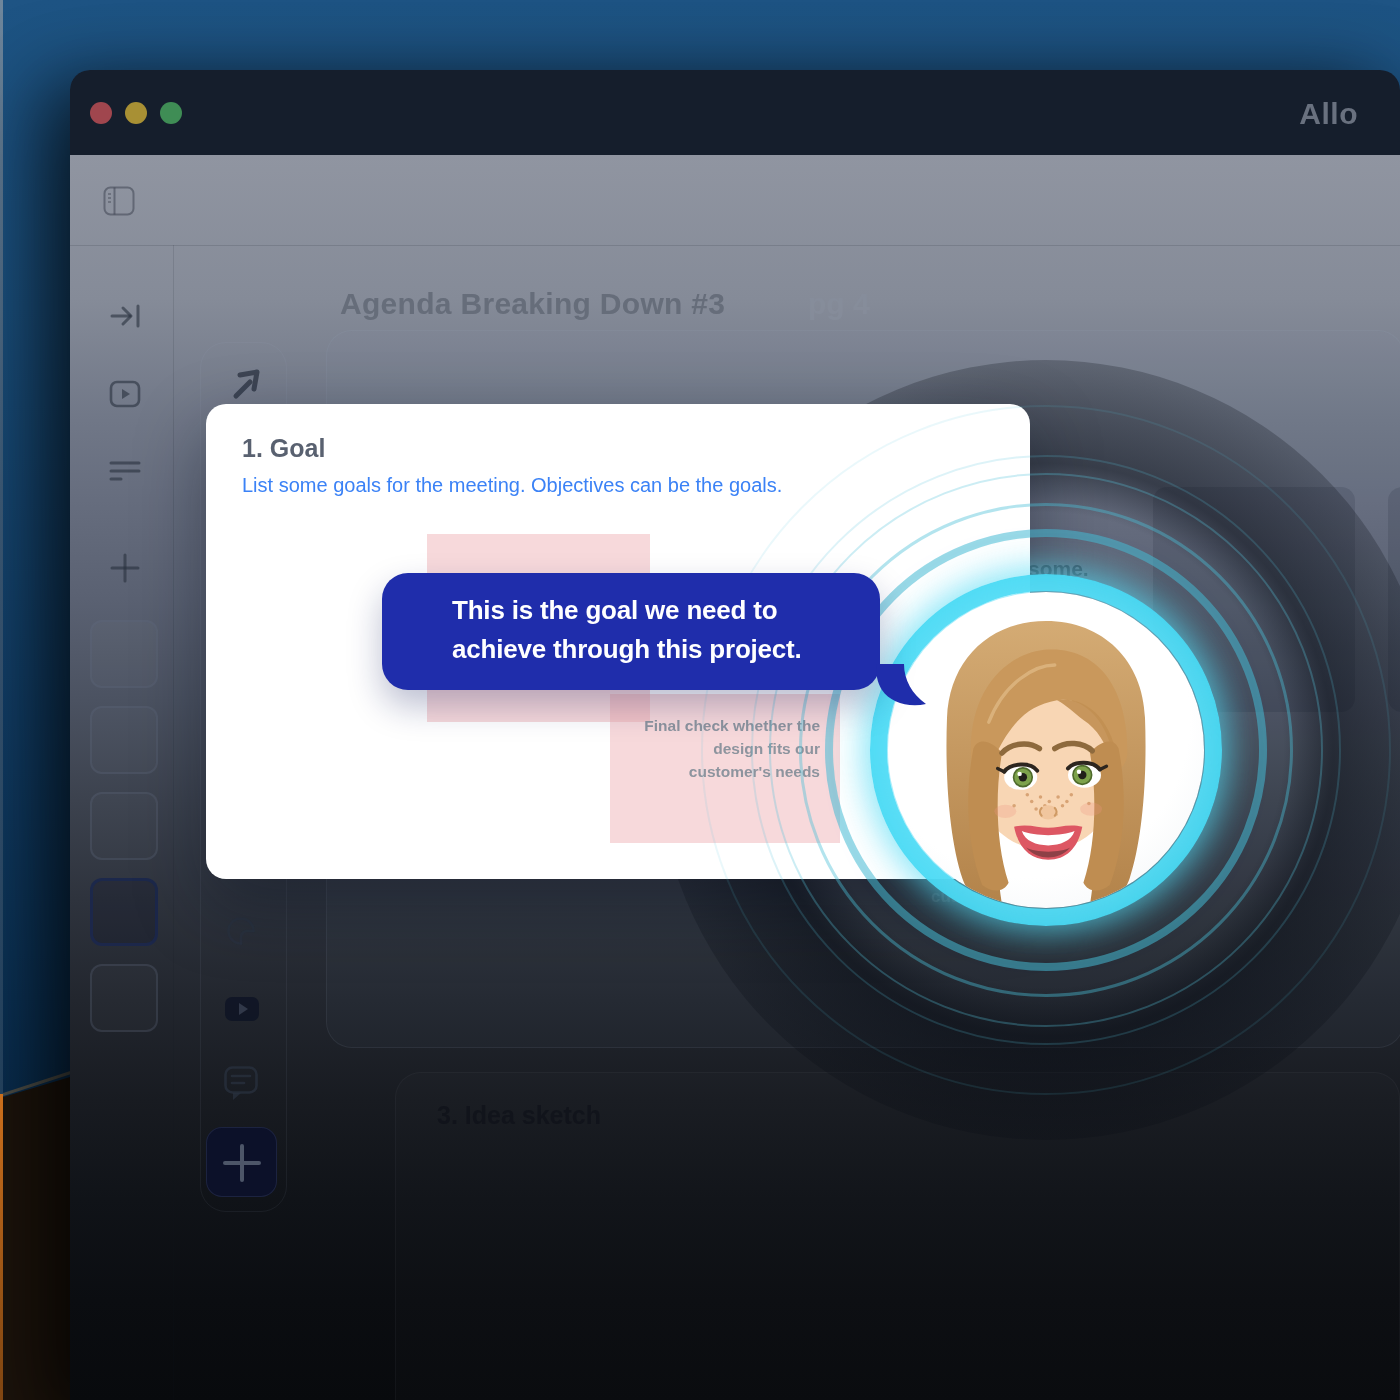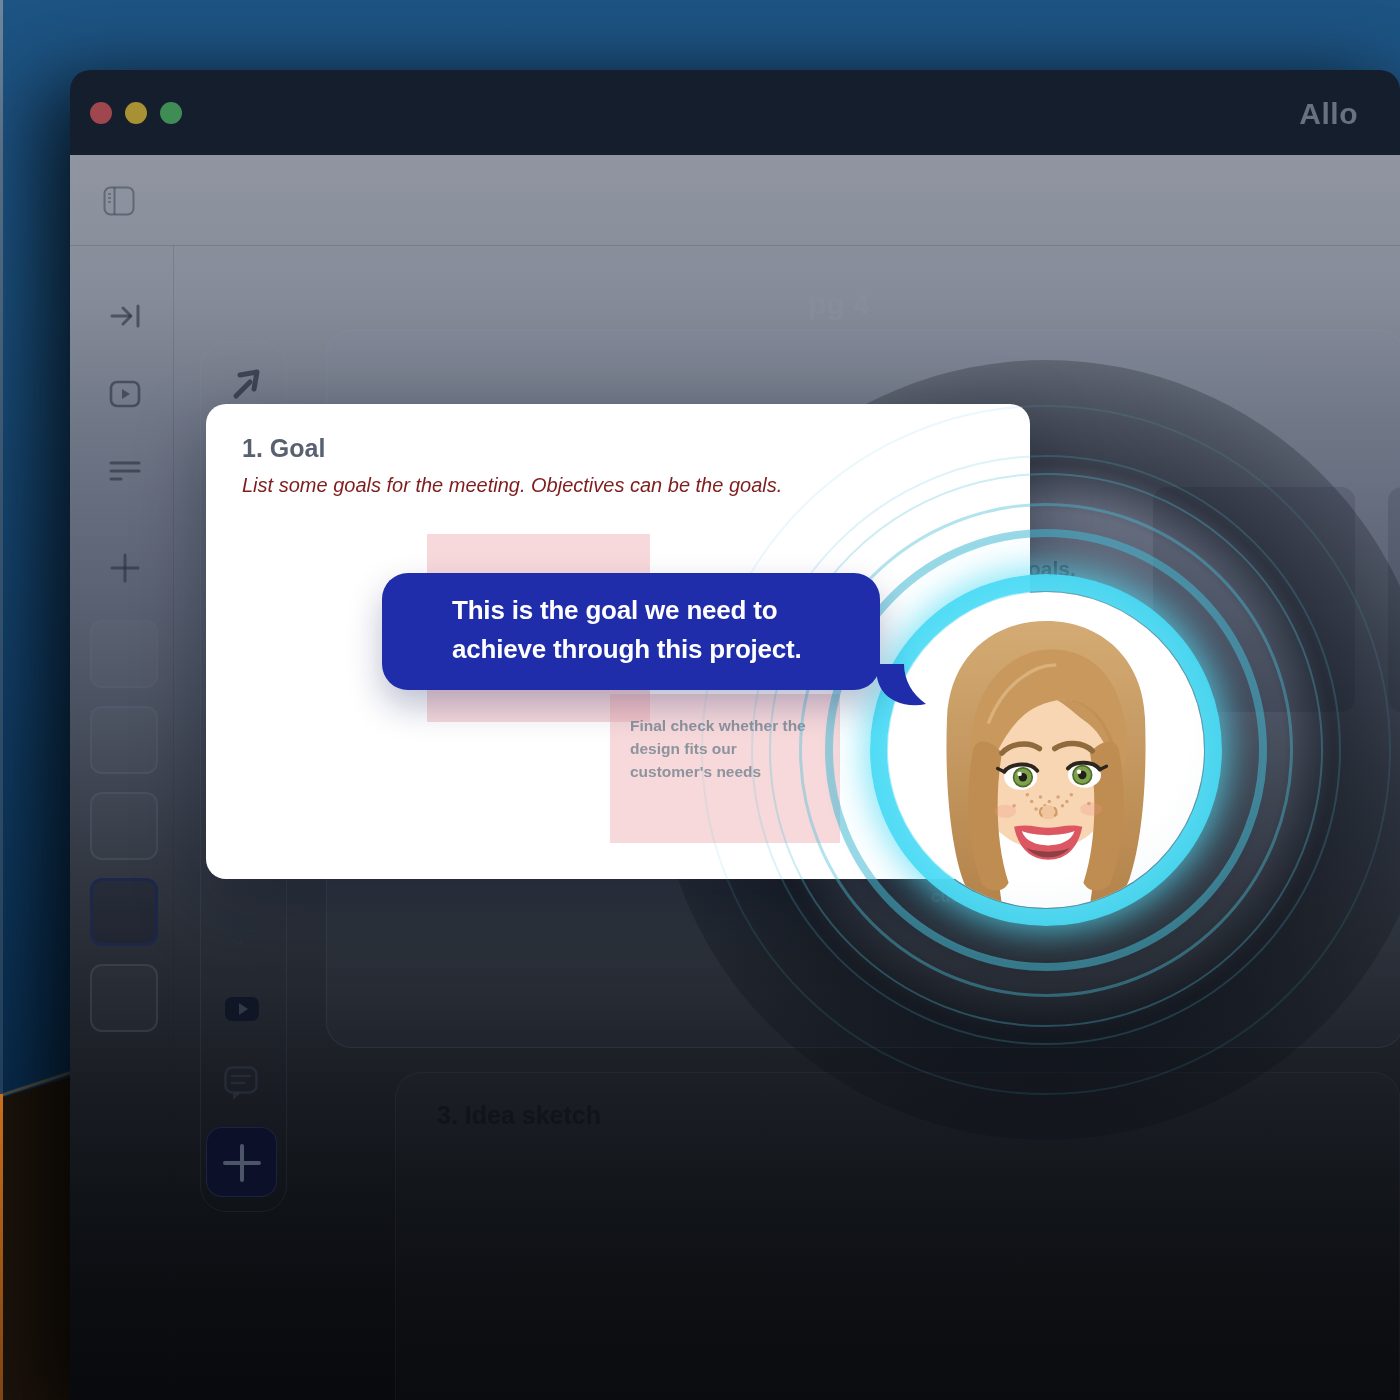--- a/index.html
+++ b/index.html
@@ -60,25 +60,25 @@
   .frag-bottom{position:absolute;left:861px;top:732px;font-size:17px;font-weight:bold;color:rgba(200,210,225,.12);}
 
   
   .halo{position:absolute;left:586px;top:205px;width:780px;height:780px;border-radius:50%;pointer-events:none;
     background:radial-gradient(circle,rgba(6,10,18,0) 43%,rgba(6,10,18,.5) 52%,rgba(6,10,18,.36) 62%,rgba(6,10,18,.16) 76%,rgba(6,10,18,0) 88%);}
 
   
   .spot-card{position:absolute;left:136px;top:249px;width:824px;height:475px;border-radius:20px;background:#ffffff;
     box-shadow:0 26px 70px rgba(8,14,30,.4);padding-left:24px;}
   .spot-heading{position:absolute;left:36px;top:30px;font-size:25px;font-weight:bold;color:#596170;}
-  .spot-desc{position:absolute;left:36px;top:70px;font-size:20px;color:#7f1d1d;font-style:italic;}
+  .spot-desc{position:absolute;left:36px;top:70px;font-size:20px;color:#3b82f6;}
   .note{position:absolute;background:rgba(238,170,176,.45);}
   .note1{left:221px;top:130px;width:223px;height:188px;}
   .note2{left:404px;top:290px;width:230px;height:149px;}
-  .note-text{width:190px;margin:20px auto 0;text-align:left;font-size:15.5px;font-weight:bold;
+  .note-text{width:190px;margin:20px auto 0;text-align:right;font-size:15.5px;font-weight:bold;
     color:#8d949e;line-height:23px;}
 
   
   .ring{position:absolute;border-radius:50%;pointer-events:none;}
   .ring-bright{left:800px;top:419px;width:352px;height:352px;border:17px solid rgba(62,216,243,.95);
     box-shadow:0 0 30px 6px rgba(62,216,243,.5),inset 0 0 22px 4px rgba(62,216,243,.45);filter:blur(.4px);}
   .ring-m{left:755px;top:374px;width:442px;height:442px;border:8px solid rgba(70,185,212,.55);}
   .ring-t1{left:729px;top:348px;width:494px;height:494px;border:3px solid rgba(75,190,215,.42);}
   .ring-t2{left:699px;top:318px;width:554px;height:554px;border:2px solid rgba(85,195,220,.3);}
   .ring-t3{left:681px;top:300px;width:590px;height:590px;border:2px solid rgba(85,195,220,.2);}
@@ -193,29 +193,30 @@
           <path d="M9,27 L9,34 L17,27" fill="rgba(42,50,64,.7)" stroke="none"></path>
         </svg>
       </div>
       <div class="add-block z-dim">
         <svg width="71" height="70" viewBox="0 0 71 70" fill="none" stroke="#4d5668" stroke-width="4" stroke-linecap="round">
           <line x1="35" y1="18" x2="35" y2="52"></line>
             <line x1="18" y1="35" x2="52" y2="35"></line>
         </svg>
       </div>
 
+      <div class="doc-title z-dim">Agenda Breaking Down #3</div>
       <div class="page-ind z-dim">pg 4</div>
       <div class="canvas-card z-dim"></div>
       <div class="dim-sticky z-dim" style="left:1083px;top:332px;width:202px;height:225px;"></div>
       <div class="dim-sticky z-dim" style="left:1318px;top:332px;width:60px;height:225px;"></div>
       <div class="s3-card z-dim"></div>
       <div class="s3-heading z-dim">3. Idea sketch</div>
 
       <div class="halo"></div>
-      <div class="frag-right z-frag">oals.</div>
+      <div class="frag-right z-frag">some.</div>
       <div class="frag-bottom z-frag">cus</div>
 
       <div class="spot-card">
         <div class="spot-heading">1. Goal</div>
         <div class="spot-desc">List some goals for the meeting. Objectives can be the goals.</div>
         <div class="note note1"></div>
         <div class="note note2">
           <div class="note-text">Final check whether the design fits our customer's needs</div>
         </div>
       </div>

